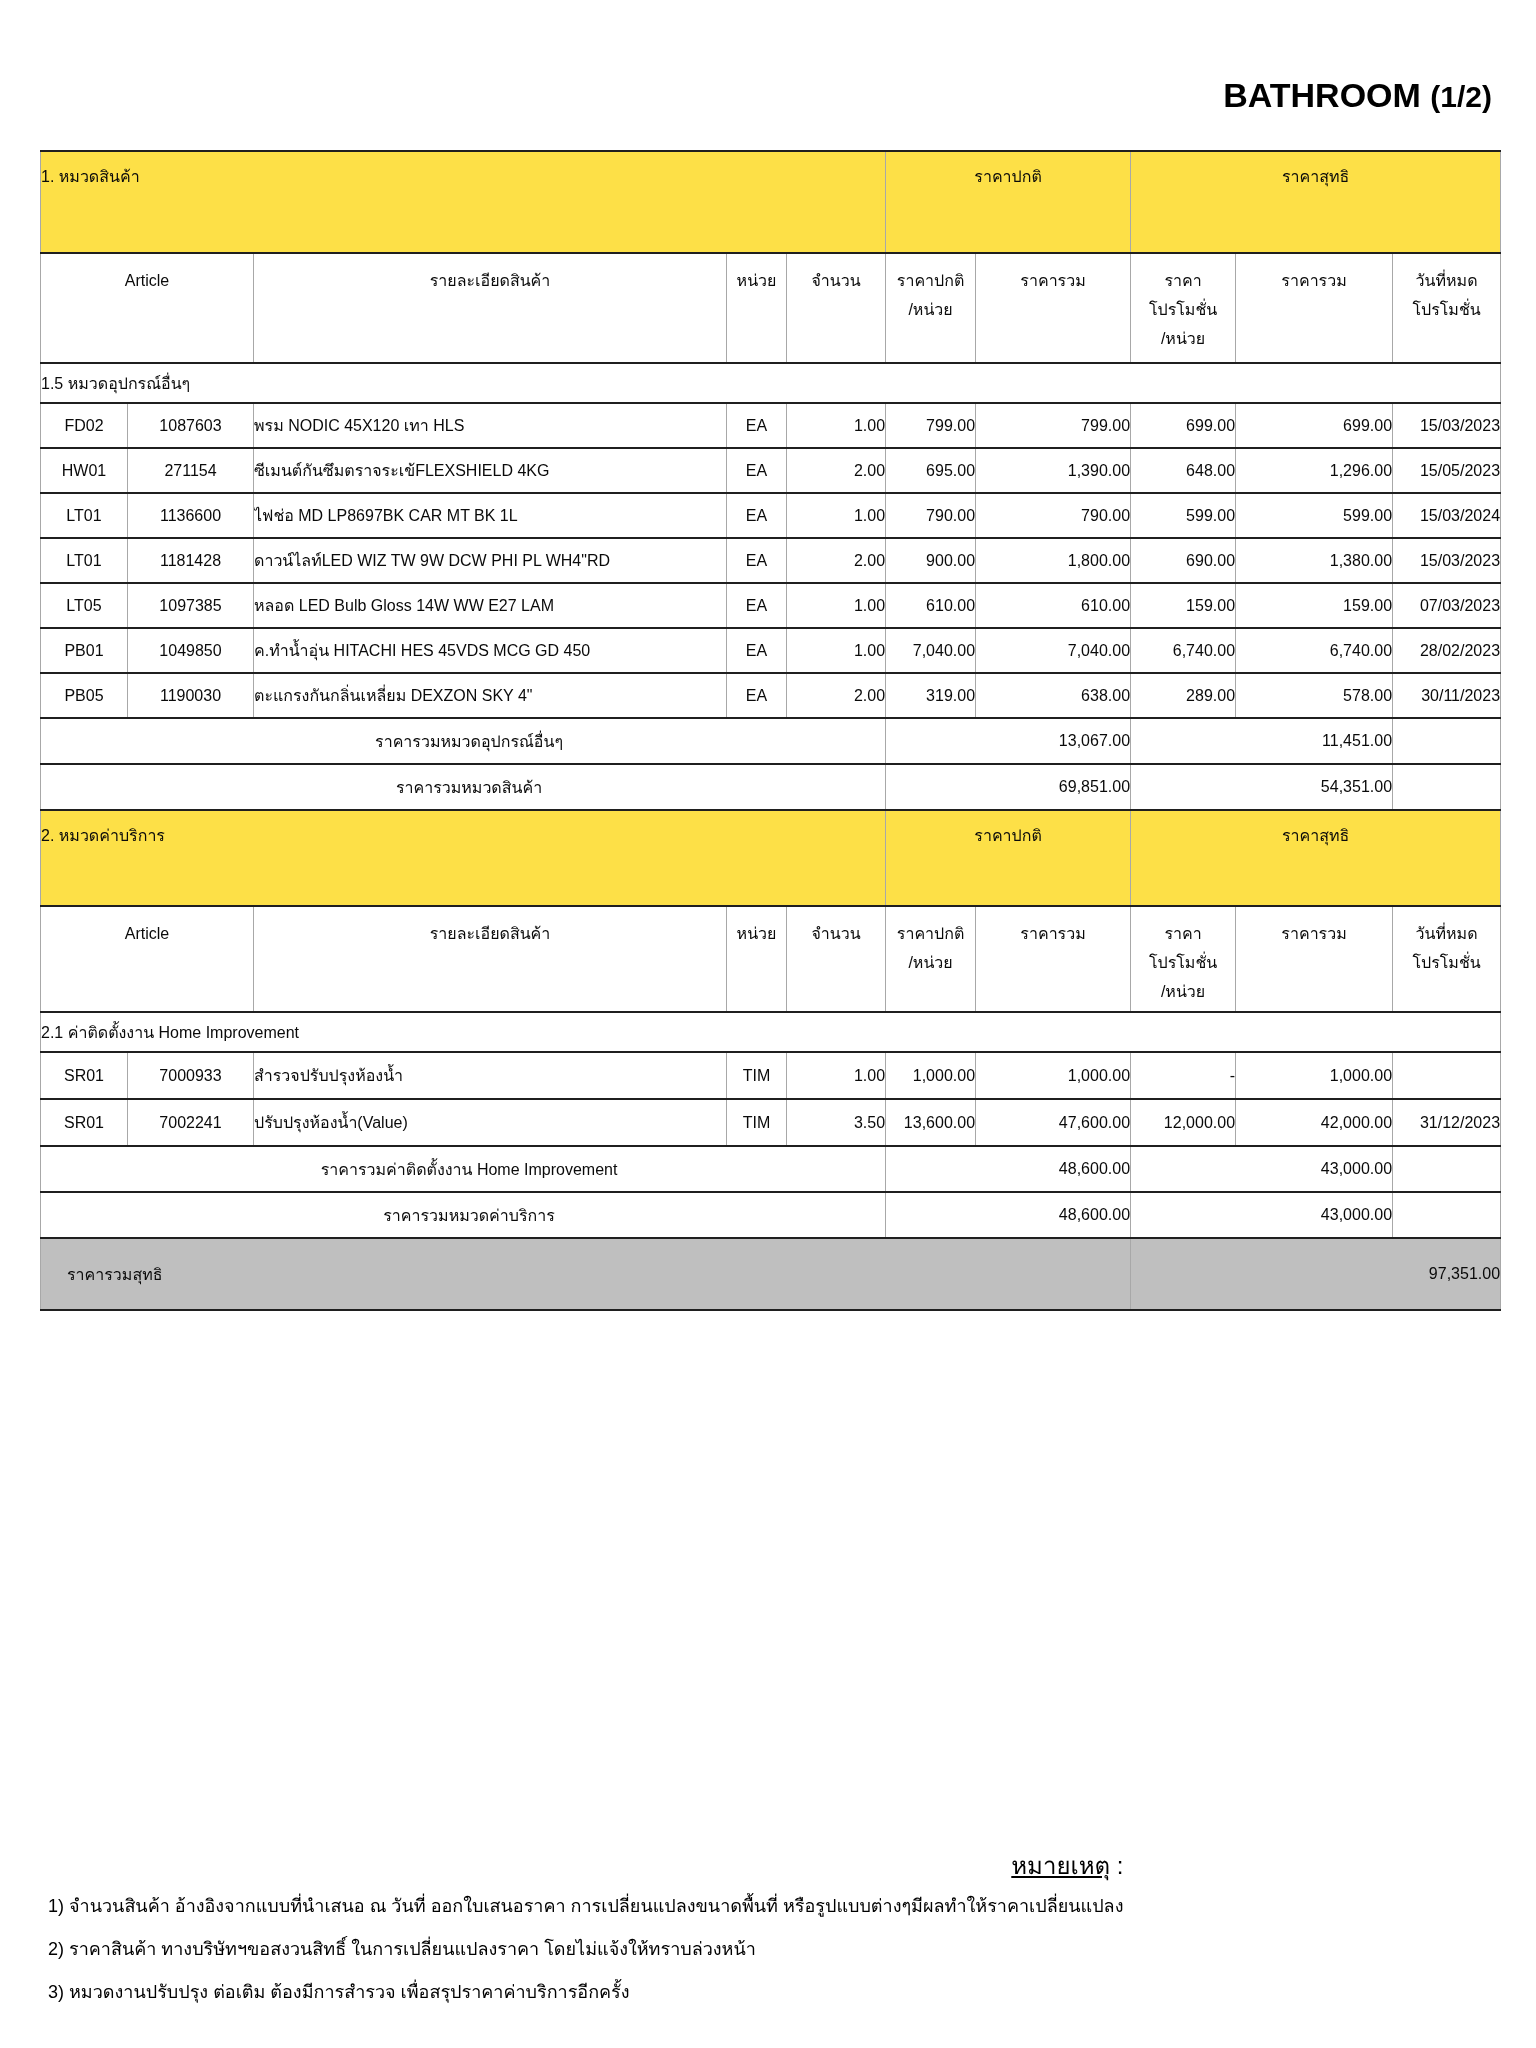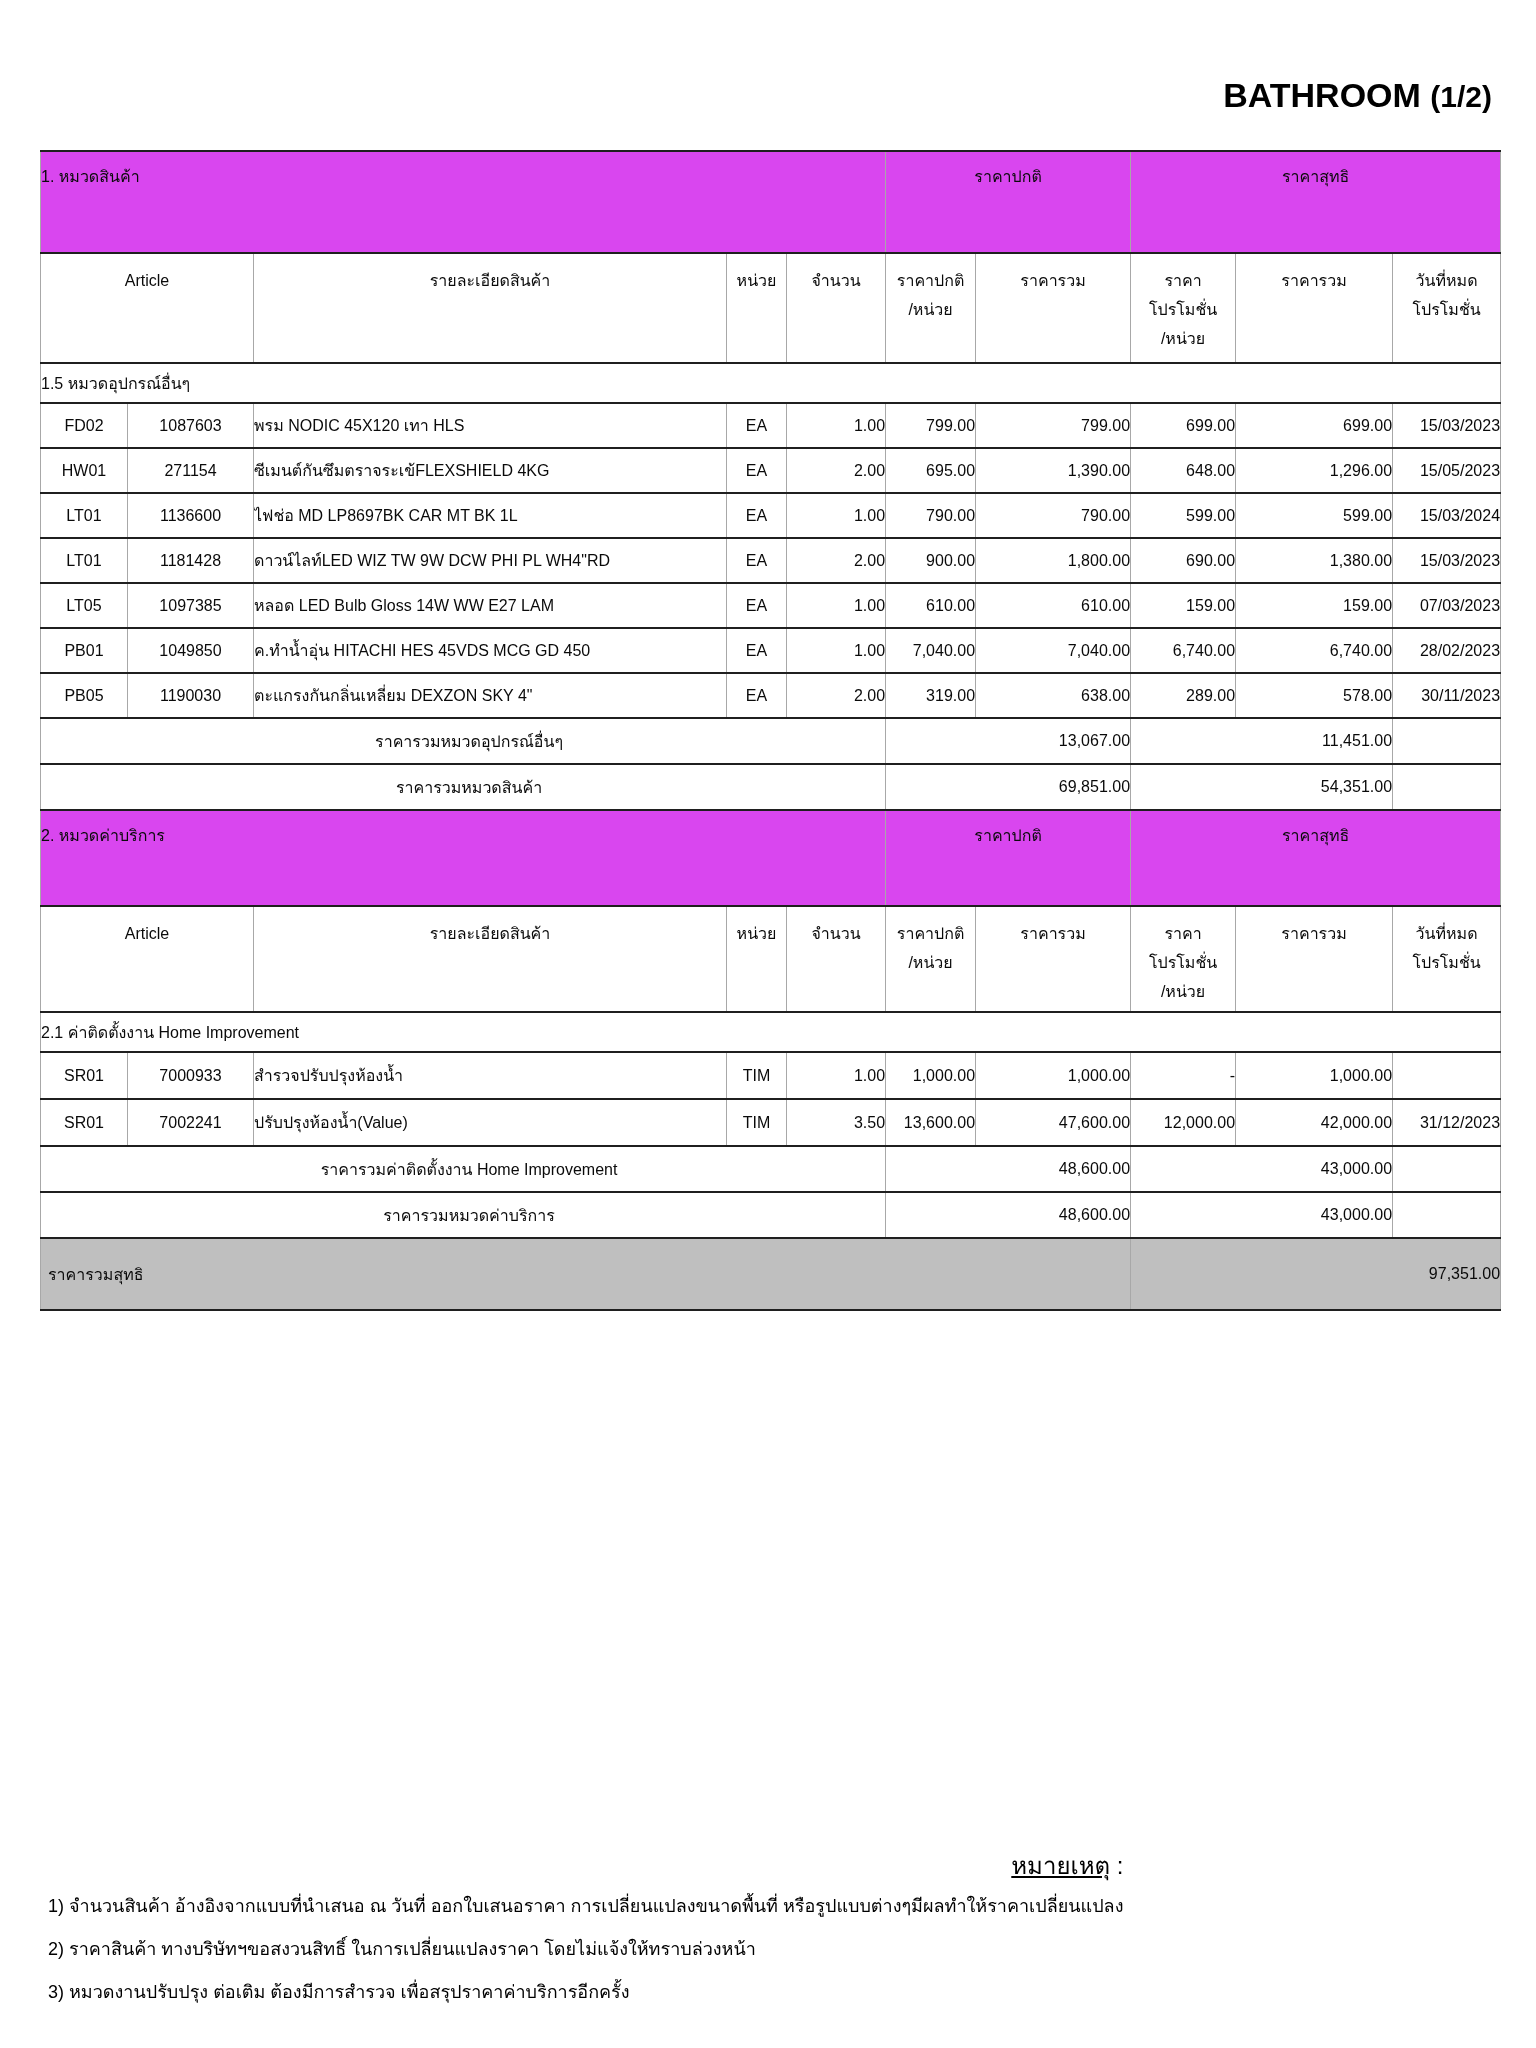--- a/index.html
+++ b/index.html
@@ -4,21 +4,21 @@
 <style>
   html,body{margin:0;padding:0;background:#888;}
   .page{position:relative;width:1536px;height:2048px;background:#ffffff;
         font-family:"Liberation Sans","DejaVu Sans",sans-serif;color:#111;overflow:hidden;}
   .title{position:absolute;top:76px;right:44px;font-weight:700;font-size:34px;letter-spacing:0px;color:#000;}
   .title .pg{font-size:30px;font-weight:700;text-align:right;}
   table.quote{position:absolute;left:40px;top:150px;width:1460px;border-collapse:collapse;table-layout:fixed;}
   table.quote td{border-left:1px solid #a8a8a8;border-right:1px solid #a8a8a8;
         border-top:2px solid #1f1f1f;border-bottom:2px solid #1f1f1f;
         font-size:16px;color:#0a0a0a;overflow:hidden;white-space:nowrap;padding:0;}
-  tr.h-band td,tr.h-band2 td{background:#d946ef;vertical-align:top;padding-top:12px;}
+  tr.h-band td,tr.h-band2 td{background:#fde047;vertical-align:top;padding-top:12px;}
   tr.h-band{height:102px;} tr.h-band2{height:96px;}
   tr.h-head td,tr.h-head2 td{vertical-align:top;padding-top:12px;text-align:center;line-height:29px;}
   tr.h-head{height:110px;} tr.h-head2{height:106px;}
   tr.h-sec{height:40px;} tr.h-sec td{text-align:left;}
   tr.h-row{height:45px;} tr.h-sr{height:47px;}
   tr.h-tot{height:46px;} tr.h-tot td.lbl{text-align:center;padding-left:12px;}
   tr.h-grand{height:72px;} tr.h-grand td{background:#bfbfbf;}
   td.band-lbl{text-align:left;padding-left:10px;}
   td.band-grp{text-align:center;}
   td.tcode{text-align:center;}
@@ -248,21 +248,21 @@
       <td></td>
     </tr>
     <tr class="h-tot">
       <td class="lbl" colspan="5">ราคารวมหมวดค่าบริการ</td>
       <td class="tnum" colspan="2">48,600.00</td>
       <td class="tnum" colspan="2">43,000.00</td>
       <td></td>
     </tr>
 
     <tr class="h-grand">
-      <td class="lbl" colspan="7" style="text-align:left;padding-left:7px;">ราคารวมสุทธิ</td>
+      <td class="lbl" colspan="7" style="text-align:left;padding-left:26px;">ราคารวมสุทธิ</td>
       <td class="grand-val" colspan="3">97,351.00</td>
     </tr>
   </tbody>
     </table>
 
   <div class="notes">
     <div class="head"><span class="u">หมายเหตุ</span><span> :</span></div>
     <div class="item">1) จำนวนสินค้า อ้างอิงจากแบบที่นำเสนอ ณ วันที่ ออกใบเสนอราคา การเปลี่ยนแปลงขนาดพื้นที่ หรือรูปแบบต่างๆมีผลทำให้ราคาเปลี่ยนแปลง</div>
     <div class="item">2) ราคาสินค้า ทางบริษัทฯขอสงวนสิทธิ์ ในการเปลี่ยนแปลงราคา โดยไม่แจ้งให้ทราบล่วงหน้า</div>
     <div class="item">3) หมวดงานปรับปรุง ต่อเติม ต้องมีการสำรวจ เพื่อสรุปราคาค่าบริการอีกครั้ง</div>

